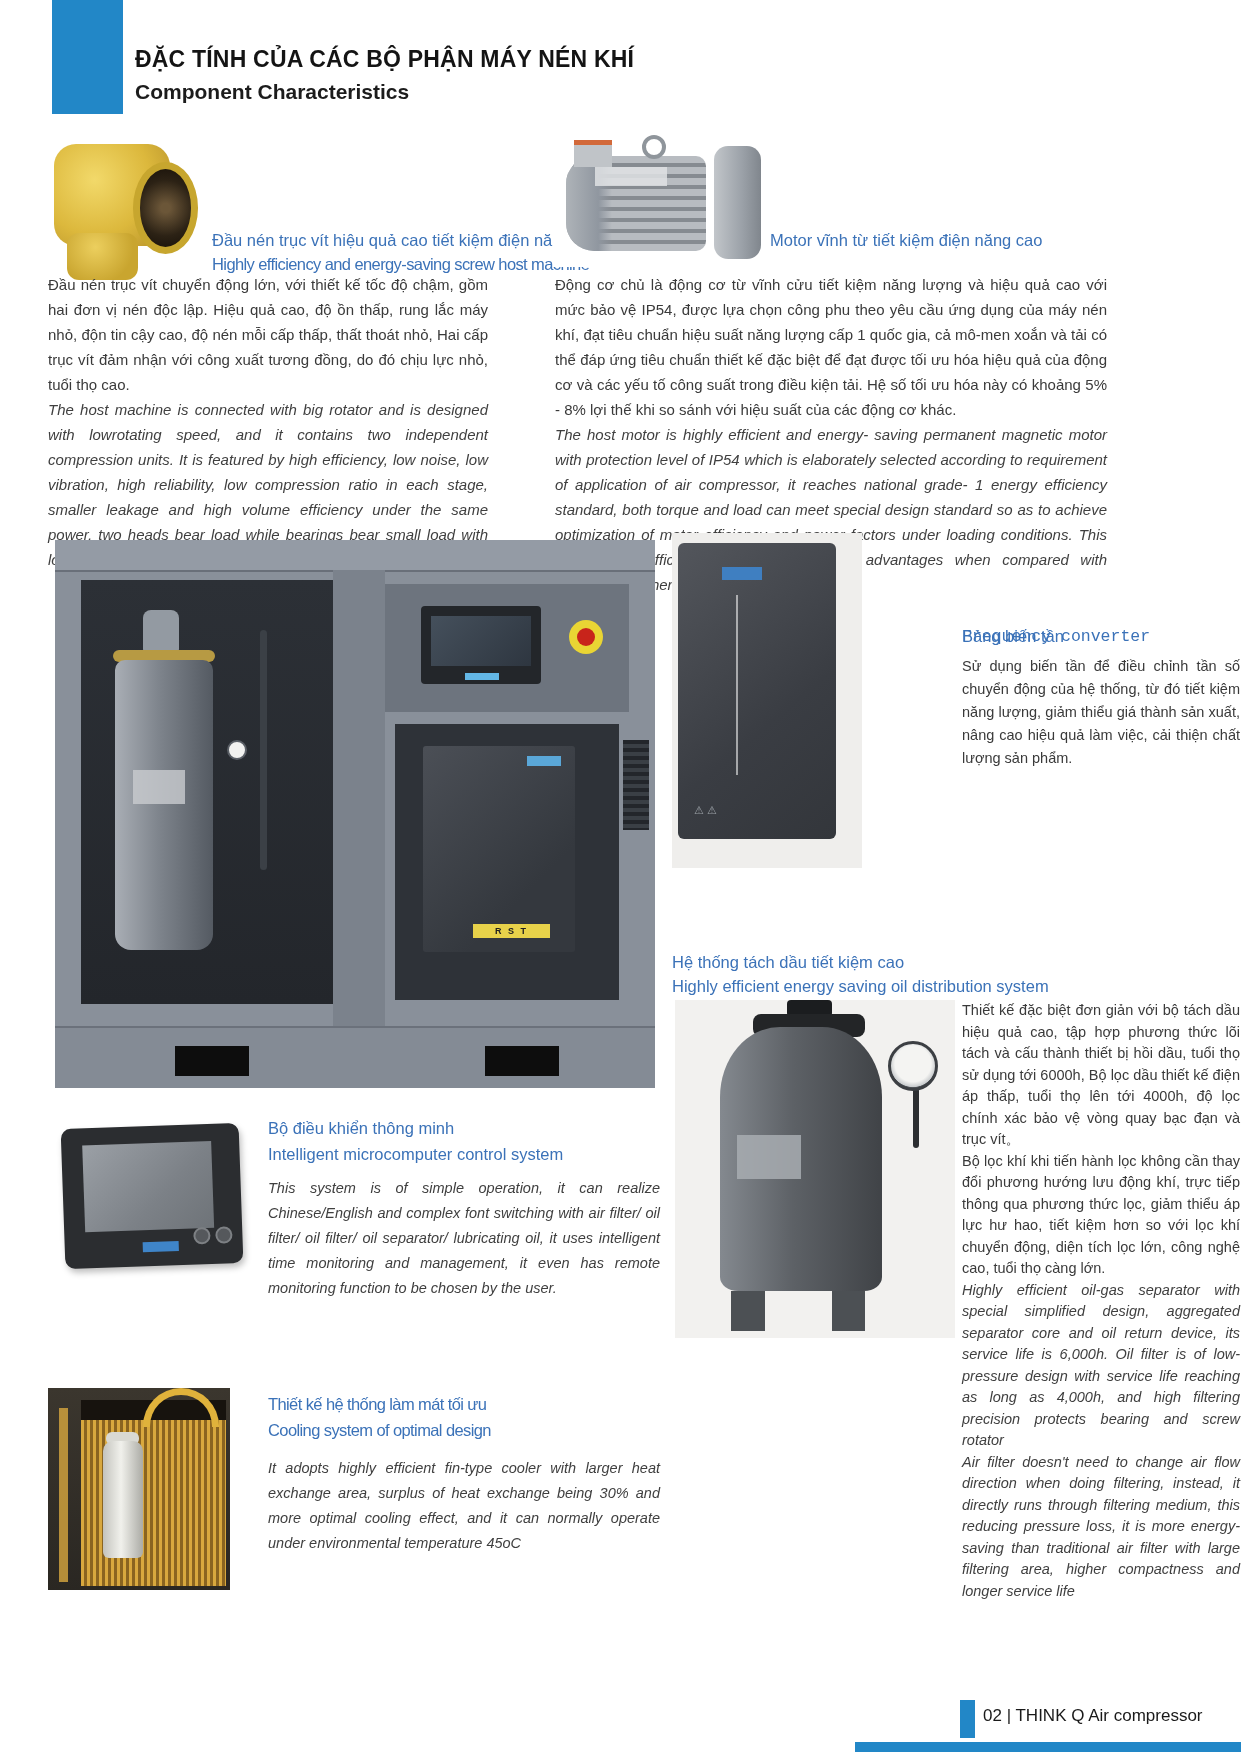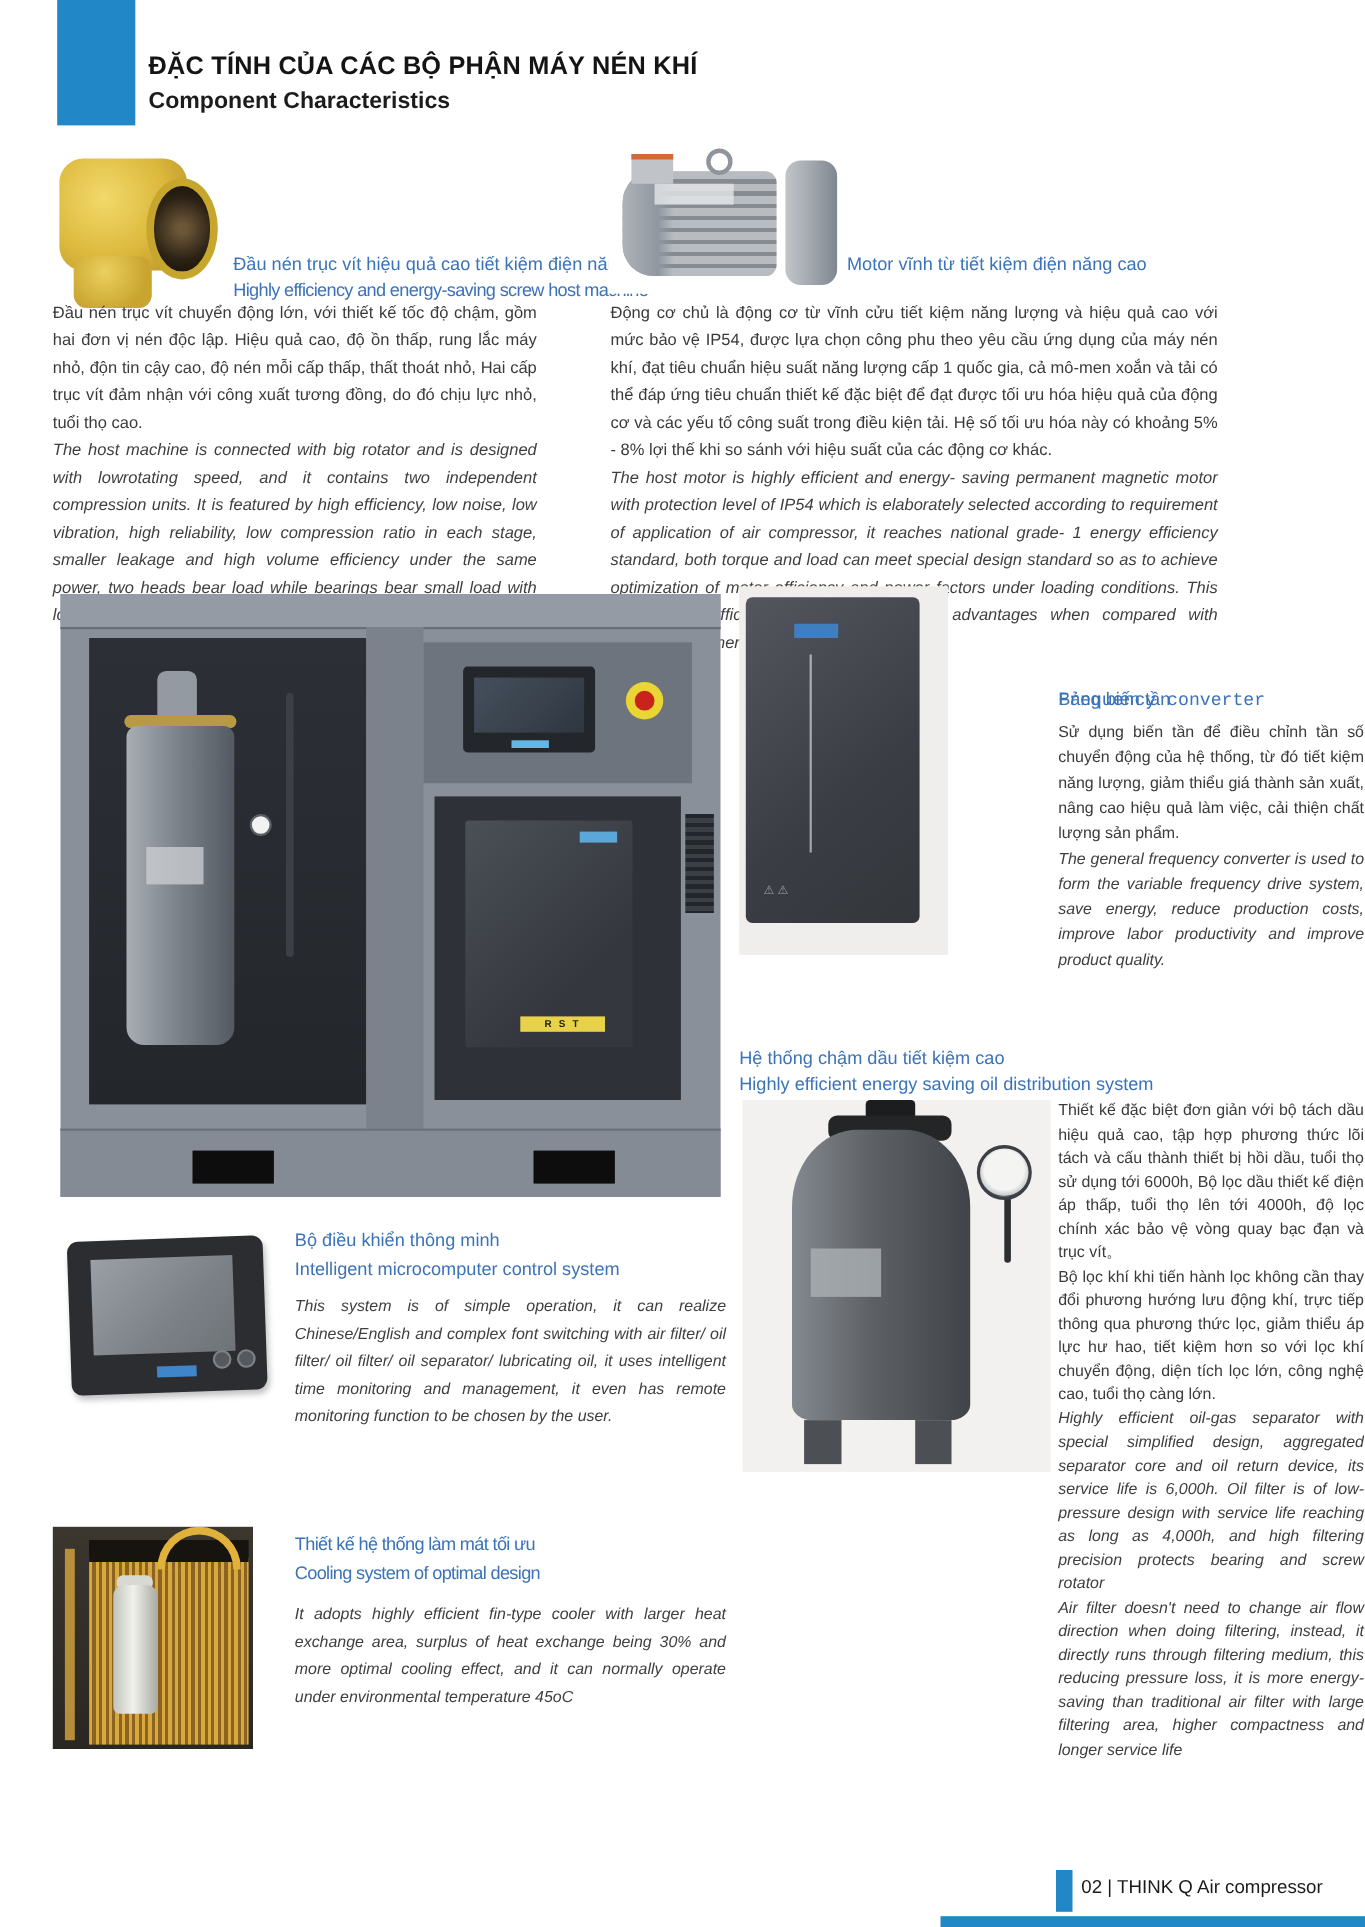--- a/index.html
+++ b/index.html
@@ -178,24 +178,23 @@
     <div class="freq-box">
       <div class="freq-chip"></div>
       <div class="freq-line"></div>
       <div class="freq-warn">⚠ ⚠</div>
     </div>
   </div>
   <div class="abs hvi" style="left:962px;top:600px;margin-top:24px;">Bảng biến tần</div>
   <div class="abs hen" style="left:962px;top:625px;font-family:Liberation Mono, monospace;">Frequency converter</div>
   <div class="abs body-col small-col" style="left:962px;top:655px;width:278px;line-height:23px;">
     <p>Sử dụng biến tần để điều chỉnh tần số chuyển động của hệ thống, từ đó tiết kiệm năng lượng, giảm thiểu giá thành sản xuất, nâng cao hiệu quả làm việc, cải thiện chất lượng sản phẩm.</p>
-    <p class="en">The general frequency converter is used to form the variable frequency drive system, save energy, reduce production costs, improve labor productivity and improve product quality.</p>
-  </div>
-
-  <div class="abs hvi" style="left:672px;top:950px;">Hệ thống chậm dầu tiết kiệm cao</div>
+  </div>
+
+  <div class="abs hvi" style="left:672px;top:950px;">Hệ thống tách dầu tiết kiệm cao</div>
   <div class="abs hen" style="left:672px;top:974px;">Highly efficient energy saving oil distribution system</div>
   <div class="ill oil-bg" style="left:675px;top:1000px;width:280px;height:338px;">
     <div class="oil-fitting"></div>
     <div class="oil-collar"></div>
     <div class="oil-body"></div>
     <div class="oil-gpipe"></div>
     <div class="oil-gauge"></div>
     <div class="oil-plate"></div>
     <div class="oil-leg" style="left:20%;"></div>
     <div class="oil-leg" style="left:56%;"></div>

